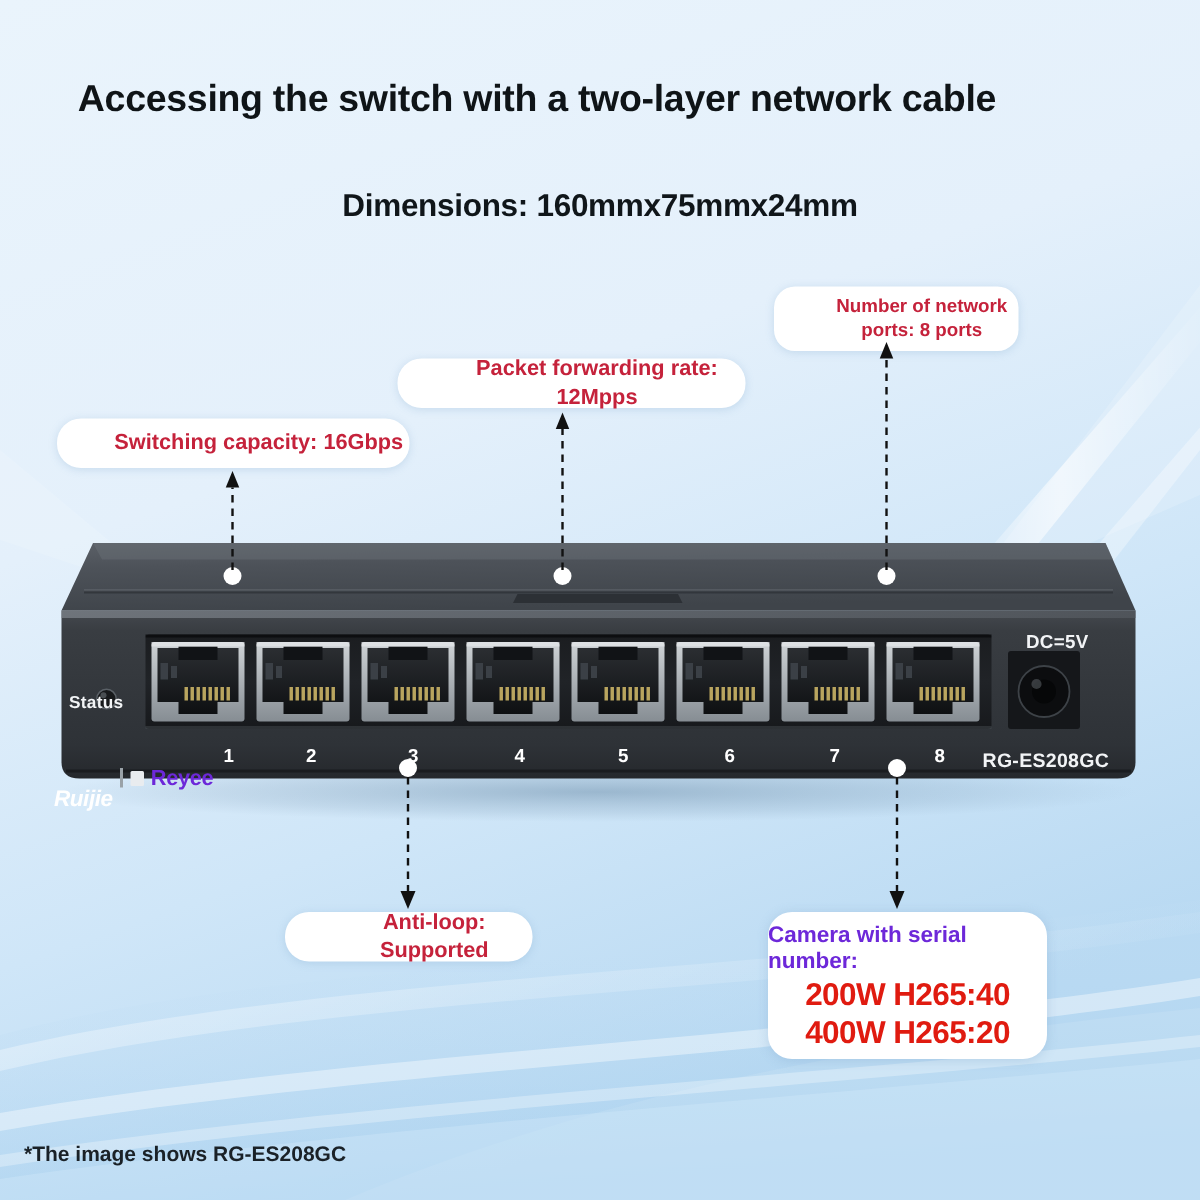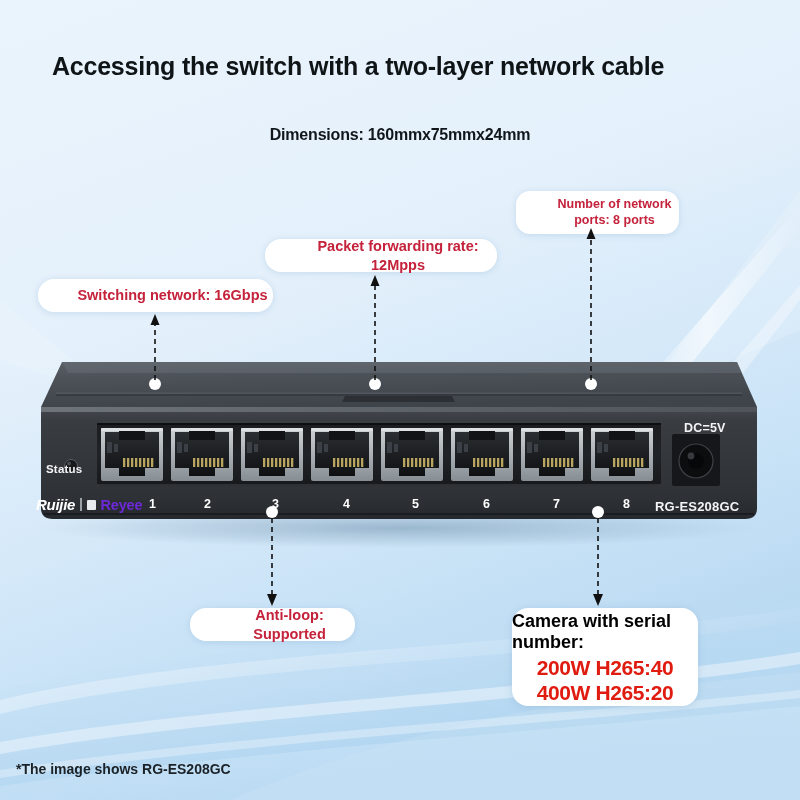--- a/index.html
+++ b/index.html
@@ -17,21 +17,21 @@
   
   .title {
     position:absolute; top:52px; left:0; width:716px;
     text-align:center;
     font-size:25px; font-weight:700; color:#0f1417;
     letter-spacing:-0.2px;
   }
   .subtitle {
     position:absolute; top:126px; left:0; width:800px;
     text-align:center;
-    font-size:16px; font-weight:700; color:#10161a;
+    font-size:21px; font-weight:700; color:#10161a;
     letter-spacing:-0.2px;
   }
 
   
   .pill {
     position:absolute;
     background:#ffffff;
     border-radius:16px;
     color:#c5223b;
     font-weight:700;
@@ -47,21 +47,21 @@
                     flex-direction:column; border-radius:14px; }
   #pill-antiloop  { left:190px; top:608px; width:165px; height:33px; font-size:14.5px; }
 
   #box-camera {
     position:absolute; left:512px; top:608px; width:186px; height:98px;
     background:#ffffff; border-radius:16px;
     box-shadow:0 1px 7px rgba(120,160,200,0.3);
     display:flex; flex-direction:column; align-items:center; justify-content:center;
     padding-top:2px;
   }
-  .cam-head { font-size:18px; color:#000000; font-weight:600; margin-bottom:3px; }
+  .cam-head { font-size:15px; color:#6d28d9; font-weight:600; margin-bottom:3px; }
   .cam-line { font-size:21px; color:#e01b10; font-weight:700; line-height:1.16; letter-spacing:-0.4px; }
 
   
   #lines { position:absolute; inset:0; z-index:3; pointer-events:none; }
 
   
   #device { position:absolute; left:0; top:0; width:800px; height:800px; z-index:2; }
 
   .devtext {
     position:absolute; color:#f2f4f6; z-index:4;
@@ -71,20 +71,21 @@
   #t-dc     { left:684px; top:421px; font-size:12.5px; font-weight:700; }
   #t-model  { left:655px; top:499px; font-size:13px;   font-weight:700; }
 
   #logo {
     position:absolute; left:36px; top:496px; z-index:4;
     display:flex; align-items:center; gap:5px; pointer-events:none;
   }
   #logo .ruijie {
     font-size:15px; font-weight:700; font-style:italic; color:#ffffff;
     letter-spacing:-0.3px;
+    margin-top:28px;
   }
   #logo .bar { width:1.5px; height:13px; background:#9aa2a8; }
   #logo .mark { width:9px; height:10px; background:#e9ecef; border-radius:1px; }
   #logo .reyee {
     font-size:14.5px; font-weight:600; color:#6d28d9; letter-spacing:-0.2px;
   }
 
   .portnum {
     position:absolute; z-index:4; color:#ffffff;
     font-size:12.5px; font-weight:600; pointer-events:none;
@@ -395,21 +396,21 @@
   <circle cx="272" cy="512" r="6" fill="#ffffff"></circle>
   <line x1="272" y1="518" x2="272" y2="594" stroke="#111111" stroke-width="1.6" stroke-dasharray="5,4"></line>
   <polygon points="272,606 267,594 277,594" fill="#111111"></polygon>
 
   <circle cx="598" cy="512" r="6" fill="#ffffff"></circle>
   <line x1="598" y1="518" x2="598" y2="594" stroke="#111111" stroke-width="1.6" stroke-dasharray="5,4"></line>
   <polygon points="598,606 593,594 603,594" fill="#111111"></polygon>
 </svg>
 
 <div class="pill" id="pill-switching">
-  <span>Switching network: 16Gbps</span>
+  <span>Switching capacity: 16Gbps</span>
 </div>
 
 <div class="pill" id="pill-packet">
   <span>Packet forwarding rate: 12Mpps</span>
 </div>
 
 <div class="pill" id="pill-ports">
   <span>Number of network</span>
   <span>ports: 8 ports</span>
 </div>

